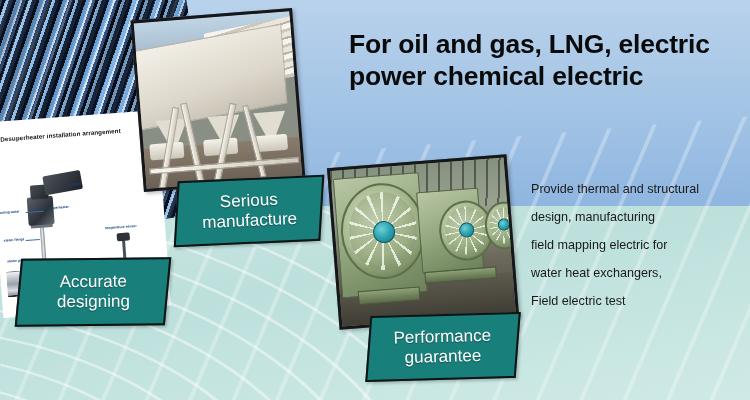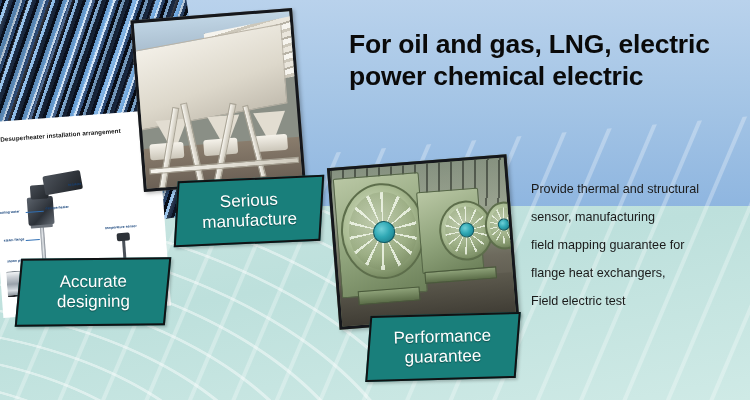--- a/index.html
+++ b/index.html
@@ -491,19 +491,19 @@
     <span>
       <span>Performance</span><br>
       <span>guarantee</span>
     </span>
   </div>
 
   <div class="headline">For oil and gas, LNG, electric power chemical electric</div>
 
   <div class="bodycopy">
     <span>Provide thermal and structural</span>
-    <span>sensor, manufacturing</span>
-    <span>field mapping guarantee for</span>
-    <span>flange heat exchangers,</span>
+    <span>design, manufacturing</span>
+    <span>field mapping electric for</span>
+    <span>water heat exchangers,</span>
     <span>Field electric test</span>
   </div>
 
 </div>
 
 </body></html>

